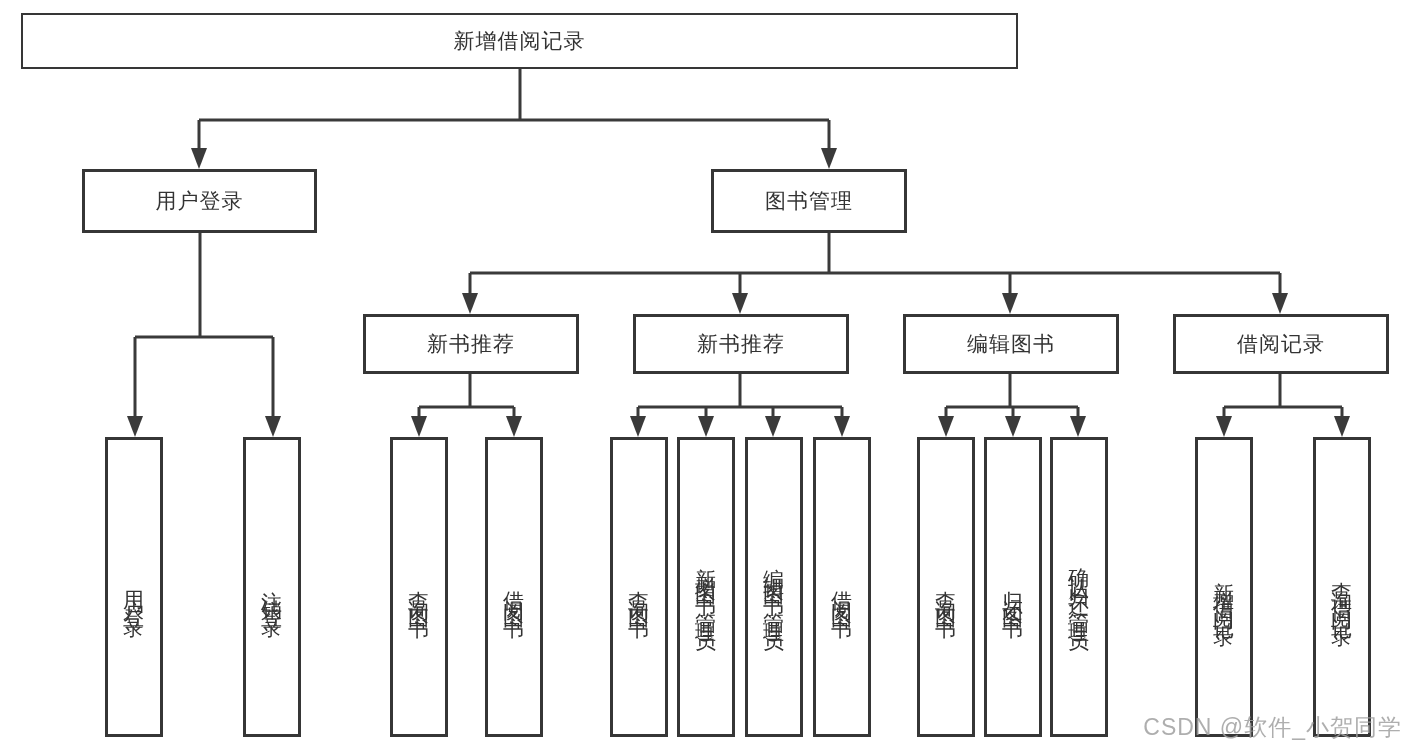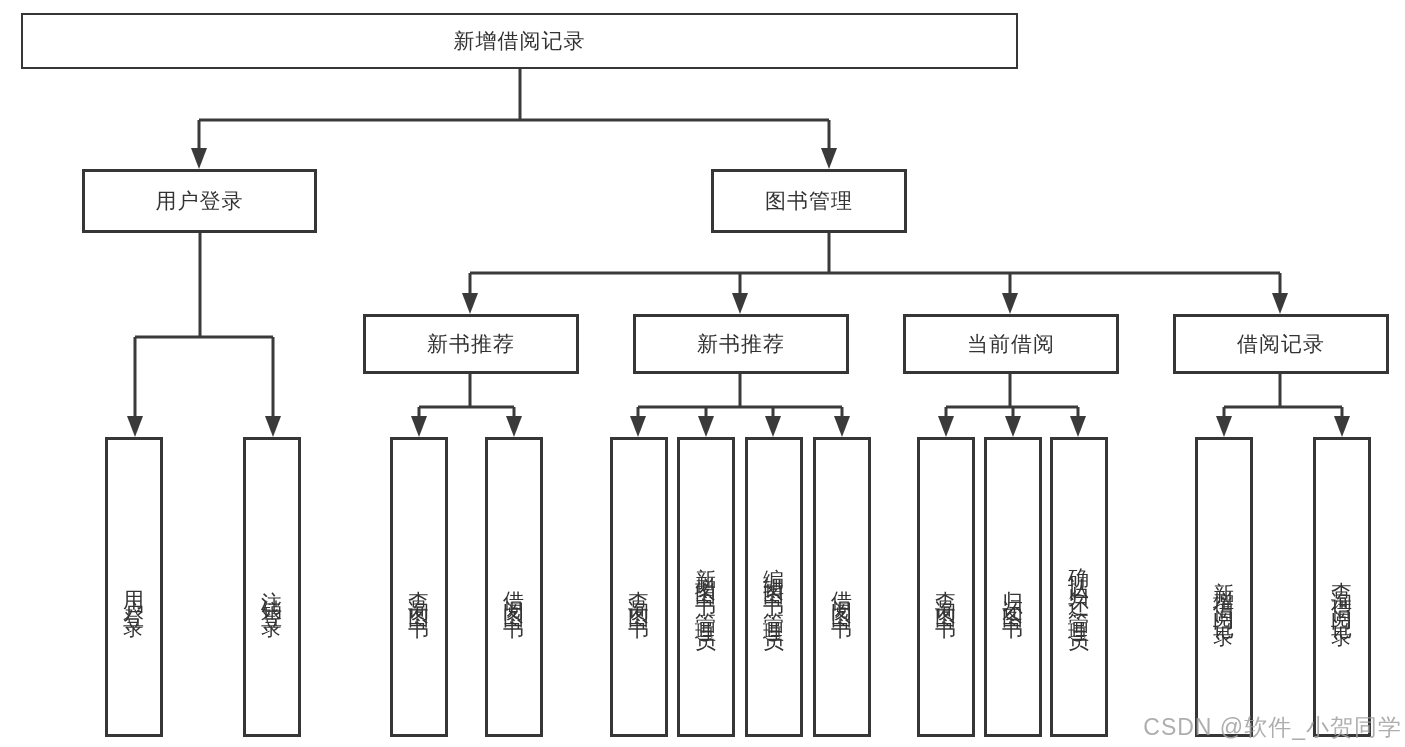--- a/index.html
+++ b/index.html
@@ -124,21 +124,21 @@
     </g>
   </svg>
 
   <div class="node h root" style="left:21px; top:13px; width:997px; height:56px;">新增借阅记录</div>
 
   <div class="node h" style="left:82px; top:169px; width:235px; height:64px;">用户登录</div>
   <div class="node h" style="left:711px; top:169px; width:196px; height:64px;">图书管理</div>
 
   <div class="node h" style="left:363px; top:314px; width:216px; height:60px;">新书推荐</div>
   <div class="node h" style="left:633px; top:314px; width:216px; height:60px;">新书推荐</div>
-  <div class="node h" style="left:903px; top:314px; width:216px; height:60px;">当前借阅</div>
+  <div class="node h" style="left:903px; top:314px; width:216px; height:60px;">编辑图书</div>
   <div class="node h" style="left:1173px; top:314px; width:216px; height:60px;">借阅记录</div>
 
   <div class="node leaf" style="left:105px;">
     <span class="vtext">用户登录</span>
   </div>
   <div class="node leaf" style="left:243px;">
     <span class="vtext">注销登录</span>
   </div>
   <div class="node leaf" style="left:390px;">
     <span class="vtext">查询图书</span>

